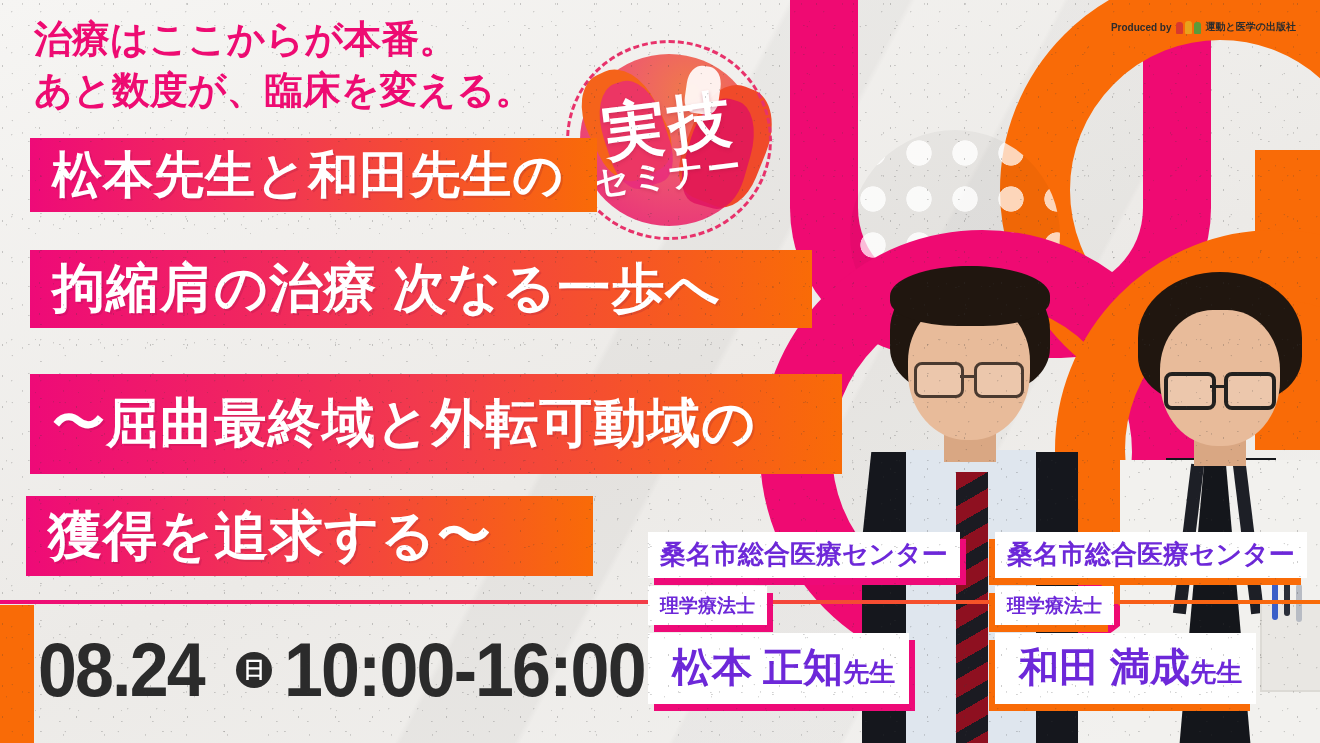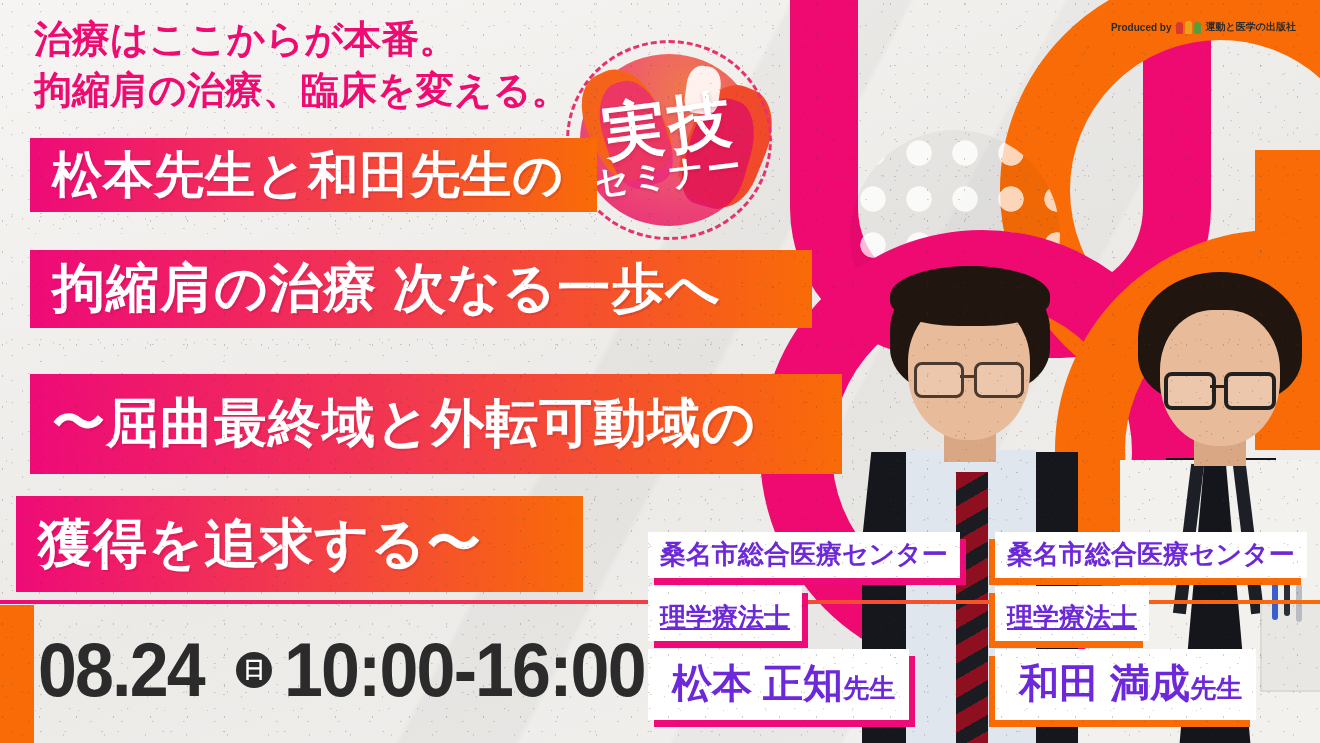--- a/index.html
+++ b/index.html
@@ -130,21 +130,21 @@
     display:flex;align-items:center;
     color:#fff;font-weight:900;
     background:linear-gradient(90deg,#ee0a78 0%,#f23a4d 48%,#f96b07 100%);
     text-shadow:2px 2px 0 rgba(120,10,60,.16);
     padding-left:22px;
     letter-spacing:1px;
   }
   .tb1{left:30px;top:138px;width:545px;height:74px;font-size:50px;}
   .tb2{left:30px;top:250px;width:760px;height:78px;font-size:53px;}
   .tb3{left:30px;top:374px;width:790px;height:100px;font-size:53px;}
-  .tb4{left:16px;top:496px;width:545px;height:96px;font-size:54px;}
+  .tb4{left:26px;top:496px;width:545px;height:80px;font-size:54px;}
 
   
   .divider{
     position:absolute;left:0;top:600px;width:1320px;height:4px;z-index:5;
     background:linear-gradient(90deg,#ee0a78 0%,#f23a4d 45%,#f96b07 100%);
   }
 
   
   .daterow{
     position:absolute;left:38px;top:626px;z-index:5;
@@ -170,21 +170,21 @@
   .presenter{position:absolute;z-index:5;}
   .p1{left:648px;top:532px;}
   .p2{left:995px;top:532px;}
 
   .plate{
     background:#fff;color:#6d28d9;font-weight:900;
     display:inline-block;white-space:nowrap;
     box-sizing:border-box;
   }
   .plate-org{font-size:26px;padding:5px 12px 6px 12px;letter-spacing:0px;}
-  .plate-role{font-size:26px;padding:14px 12px 6px 12px;margin-top:8px;letter-spacing:0px;text-decoration:underline;}
+  .plate-role{font-size:19px;padding:7px 12px 6px 12px;margin-top:8px;letter-spacing:0px;}
   .plate-name{font-size:40px;padding:7px 14px 9px 24px;margin-top:8px;letter-spacing:0px;}
   .plate-name .suffix{font-size:26px;}
 
   
   .p1 .plate-org{box-shadow:6px 7px 0 0 #ee0a78;}
   .p1 .plate-role{box-shadow:6px 7px 0 0 #ee0a78;}
   .p1 .plate-name{box-shadow:6px 7px 0 0 #ee0a78;}
   .p2 .plate-org{box-shadow:-6px 7px 0 0 #f96b07;}
   .p2 .plate-role{box-shadow:-6px 7px 0 0 #f96b07;}
   .p2 .plate-name{box-shadow:-6px 7px 0 0 #f96b07;}
@@ -294,21 +294,21 @@
     <div class="hair p2-hair"></div>
     <div class="face p2-face"></div>
     <div class="glasses" style="left:44px;top:100px;width:112px;height:34px;">
       <div class="lens" style="left:0;top:0;border-color:#23211f;border-width:4px;"></div>
       <div class="lens" style="left:60px;top:0;border-color:#23211f;border-width:4px;"></div>
       <div class="bridge" style="left:46px;top:13px;background:#23211f;"></div>
     </div>
   </div>
 
   <div class="catch">治療はここからが本番。
-拘縮肩の治療、臨床を変える。</div>
+あと数度が、臨床を変える。</div>
 
   <div class="badge">
     <div class="badge-fill"></div>
     <div class="hand hand-l"></div>
     <div class="hand hand-l2"></div>
     <div class="hand hand-r"></div>
     <div class="hand hand-r2"></div>
     <div class="hand hand-small"></div>
     <div class="badge-dash"></div>
     <div class="badge-main">実技</div>

